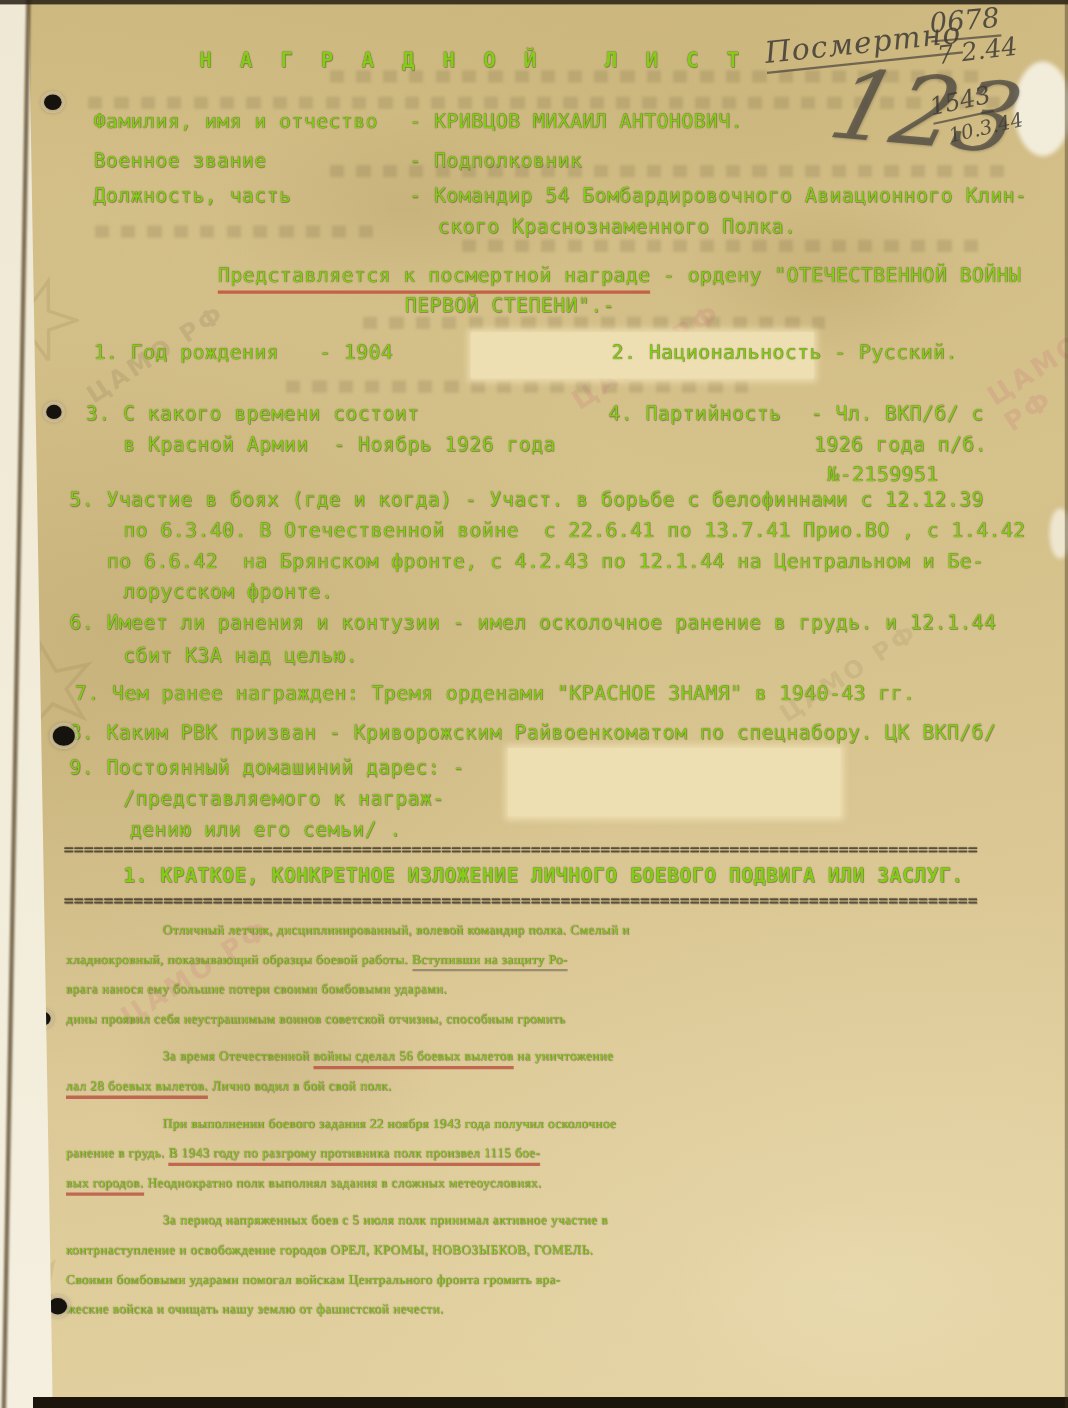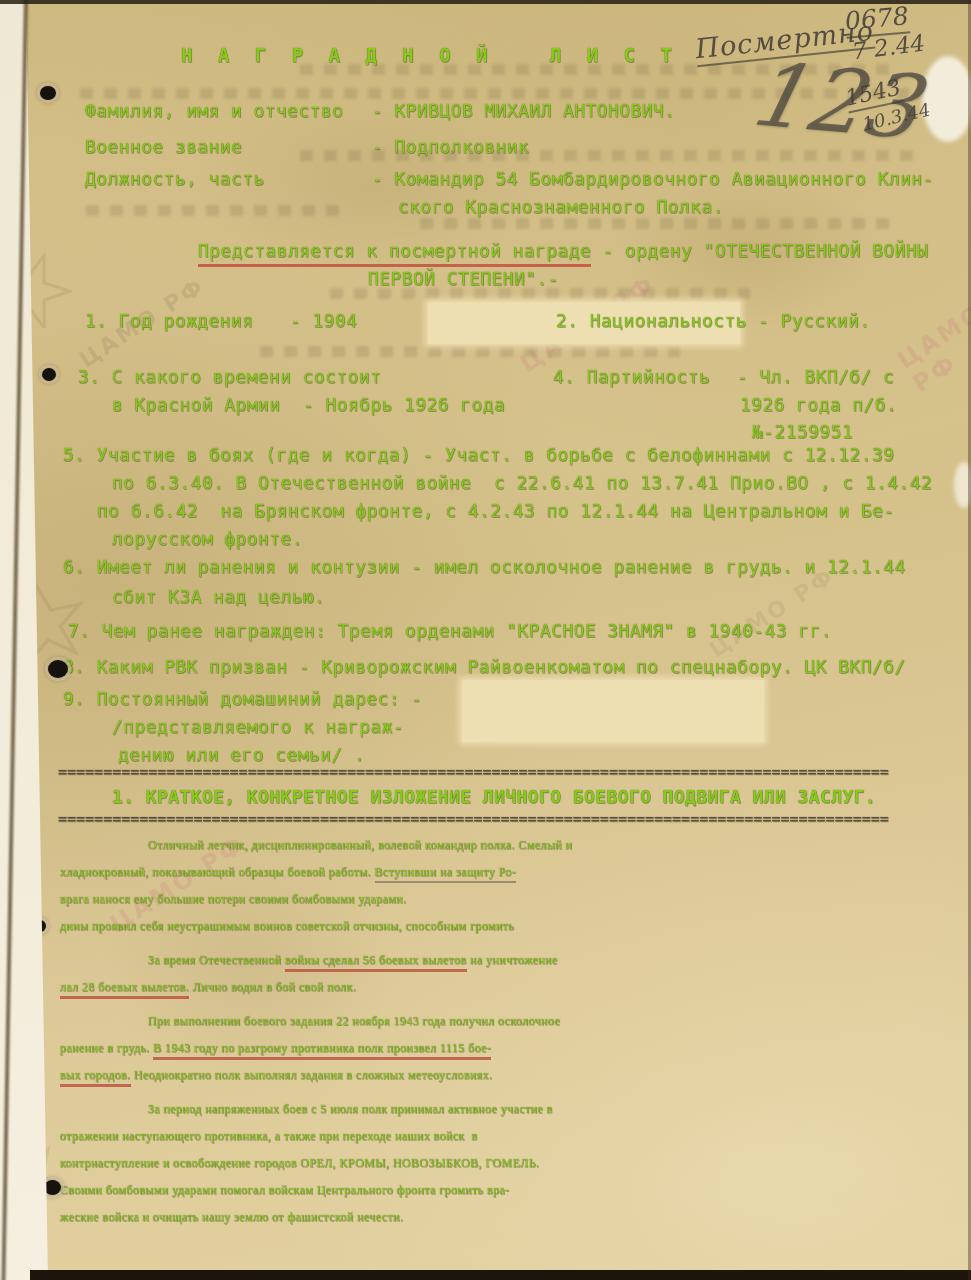--- a/index.html
+++ b/index.html
@@ -162,21 +162,20 @@
         <div class="bline indent"><span>За время Отечественной </span><span class="ul-red">войны сделал 56 боевых вылетов</span><span> на уничтожение</span></div>
         <div class="bline"><span class="ul-red">лал 28 боевых вылетов.</span><span> Лично водил в бой свой полк.</span></div>
       </div>
       <div class="para">
         <div class="bline indent"><span>При выполнении боевого задания 22 ноября 1943 года получил осколочное</span></div>
         <div class="bline"><span>ранение в грудь. </span><span class="ul-red">В 1943 году по разгрому противника полк произвел 1115 бое-</span></div>
         <div class="bline"><span class="ul-red">вых городов.</span><span> Неоднократно полк выполнял задания в сложных метеоусловиях.</span></div>
       </div>
       <div class="para">
         <div class="bline indent"><span>За период напряженных боев с 5 июля полк принимал активное участие в</span></div>
-        <div class="bline"><span>отражении наступающего противника, а также при переходе наших войск  в</span></div>
         <div class="bline"><span>контрнаступление и освобождение городов ОРЕЛ, КРОМЫ, НОВОЗЫБКОВ, ГОМЕЛЬ.</span></div>
         <div class="bline"><span>Своими бомбовыми ударами помогал войскам Центрального фронта громить вра-</span></div>
         <div class="bline"><span>жеские войска и очищать нашу землю от фашистской нечести.</span></div>
       </div>
     </div>
 
   <div class="hw" style="left:845px;top:4px;font-size:25px;transform:rotate(-5deg);"><u>0678</u></div>
   <div class="hw" style="left:695px;top:24px;font-size:27px;letter-spacing:1px;transform:rotate(-6deg);"><u>Посмертно</u></div>
   <div class="hw" style="left:852px;top:34px;font-size:23px;transform:rotate(-7deg);">7 2.44</div>
   <div class="hw hw-big" style="left:758px;top:50px;">123</div>

